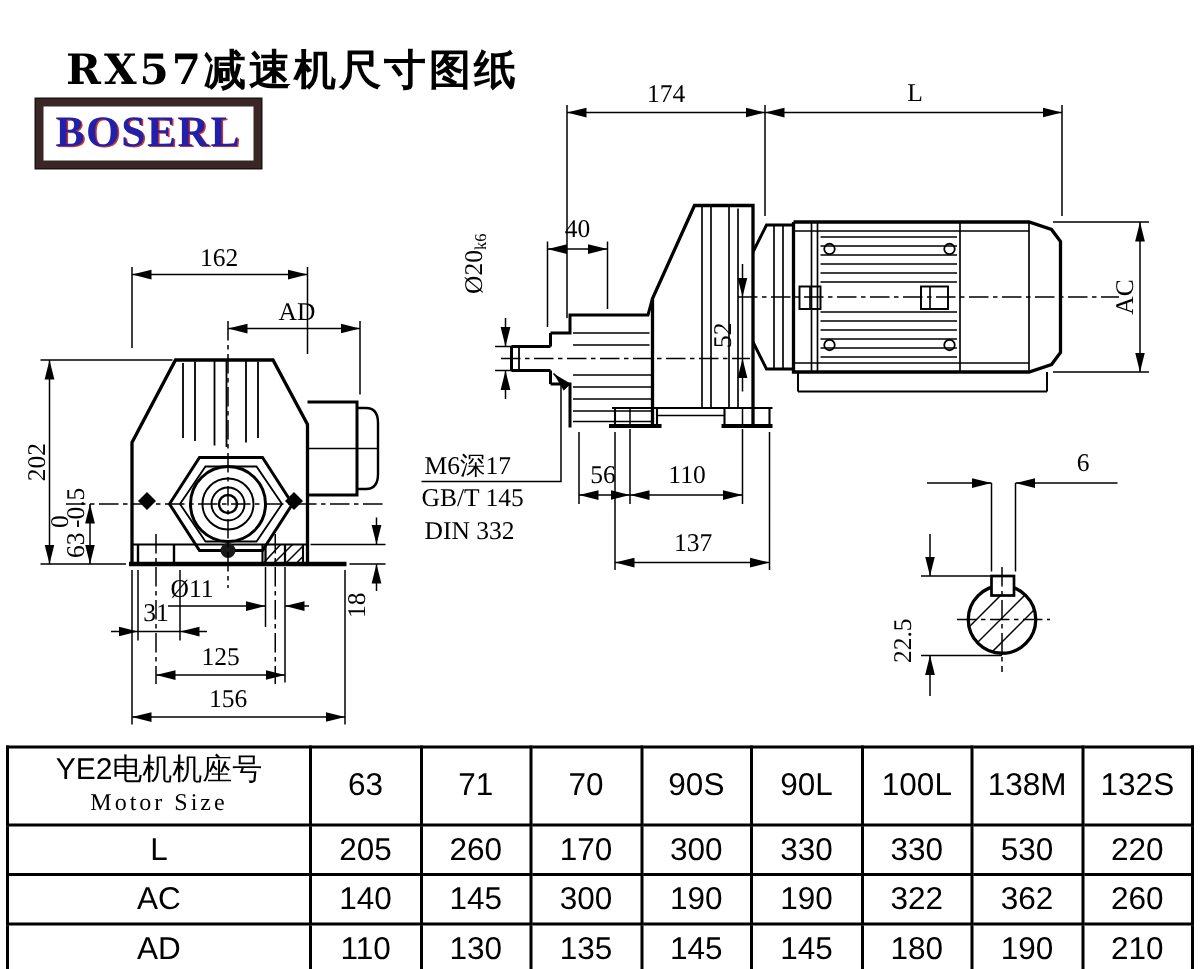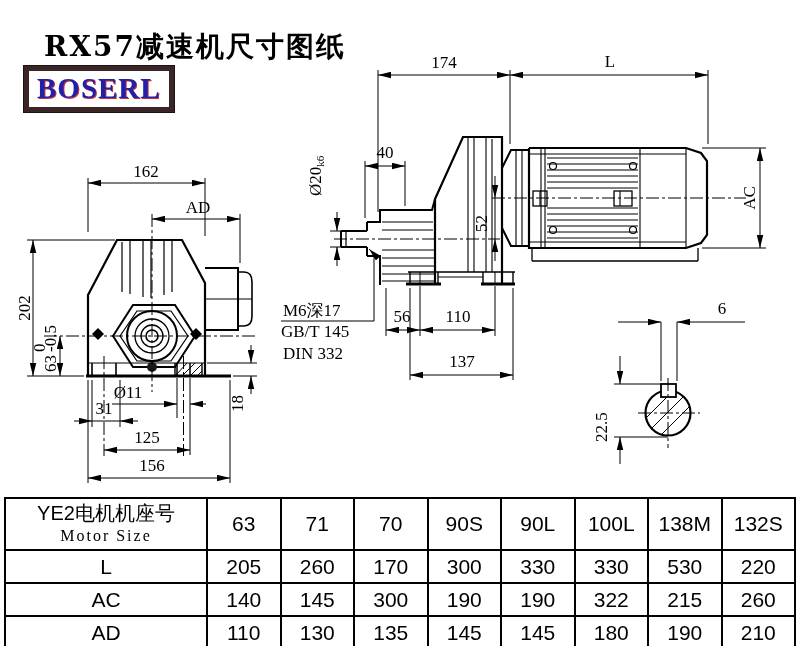--- a/index.html
+++ b/index.html
@@ -312,21 +312,21 @@
       <td>220</td>
     </tr>
     <tr>
       <td class="lab">AC</td>
       <td>140</td>
       <td>145</td>
       <td>300</td>
       <td>190</td>
       <td>190</td>
       <td>322</td>
-      <td>215</td>
+      <td>362</td>
       <td>260</td>
     </tr>
     <tr>
       <td class="lab">AD</td>
       <td>110</td>
       <td>130</td>
       <td>135</td>
       <td>145</td>
       <td>145</td>
       <td>180</td>

